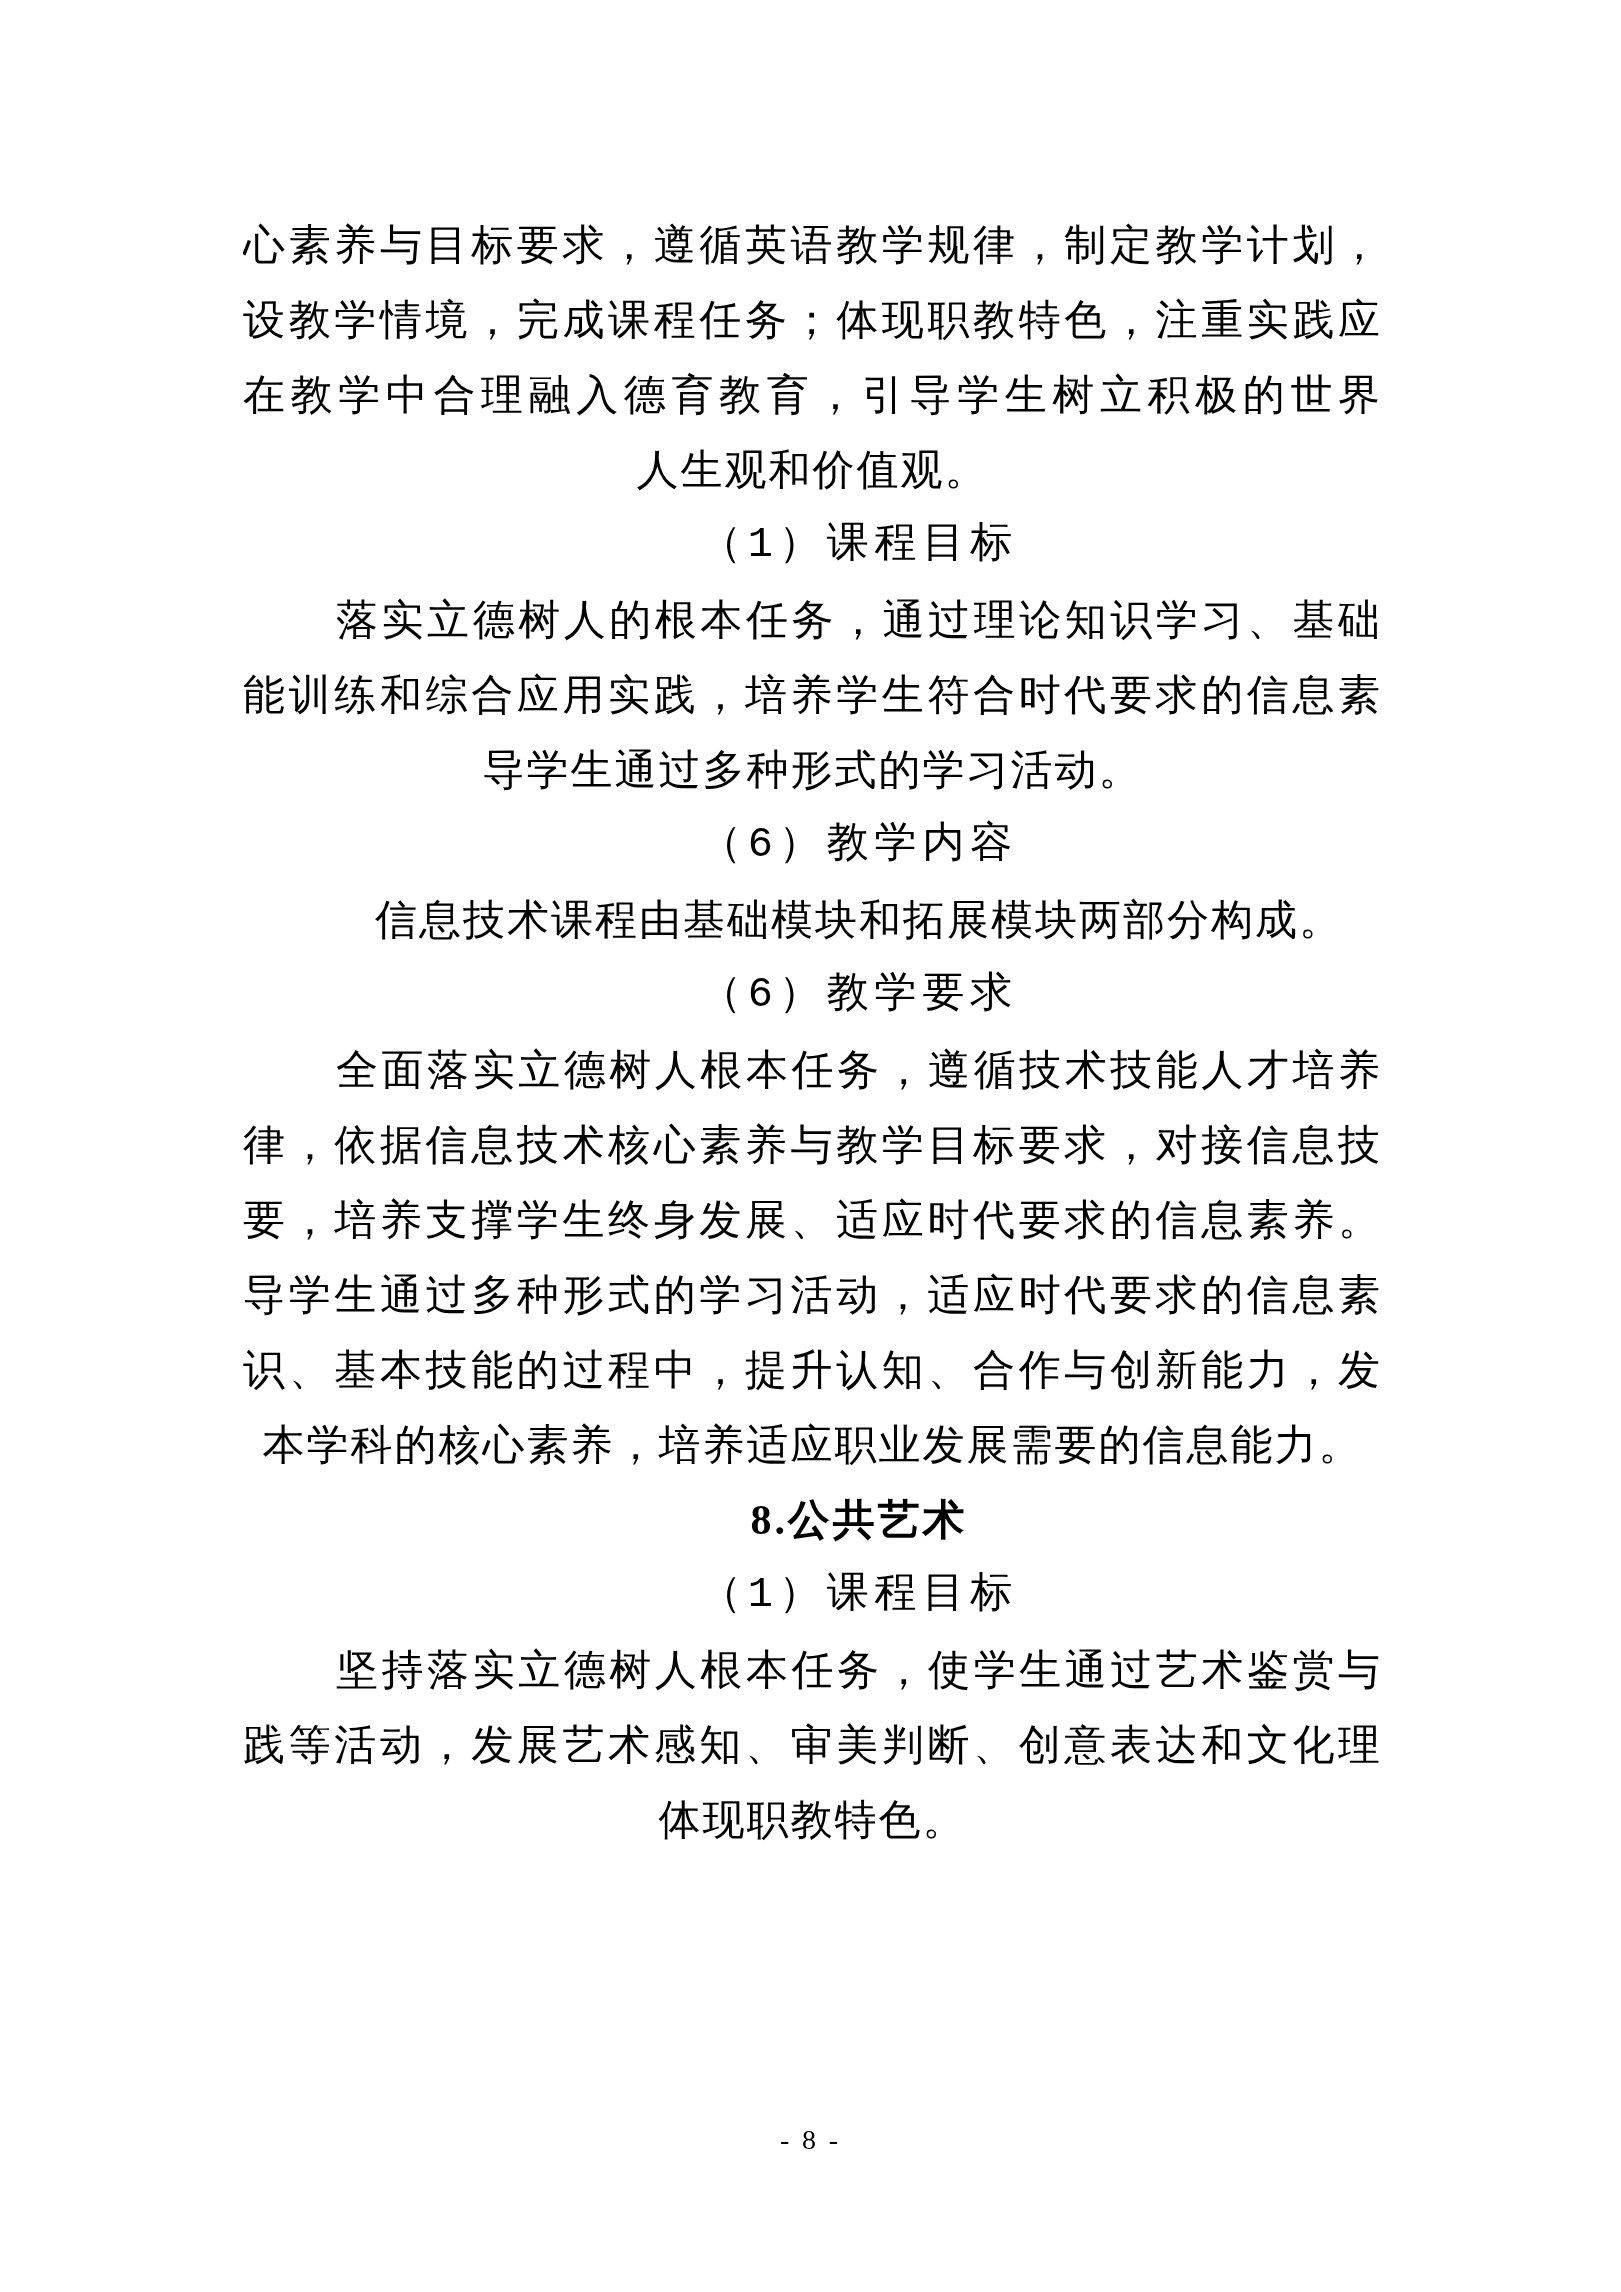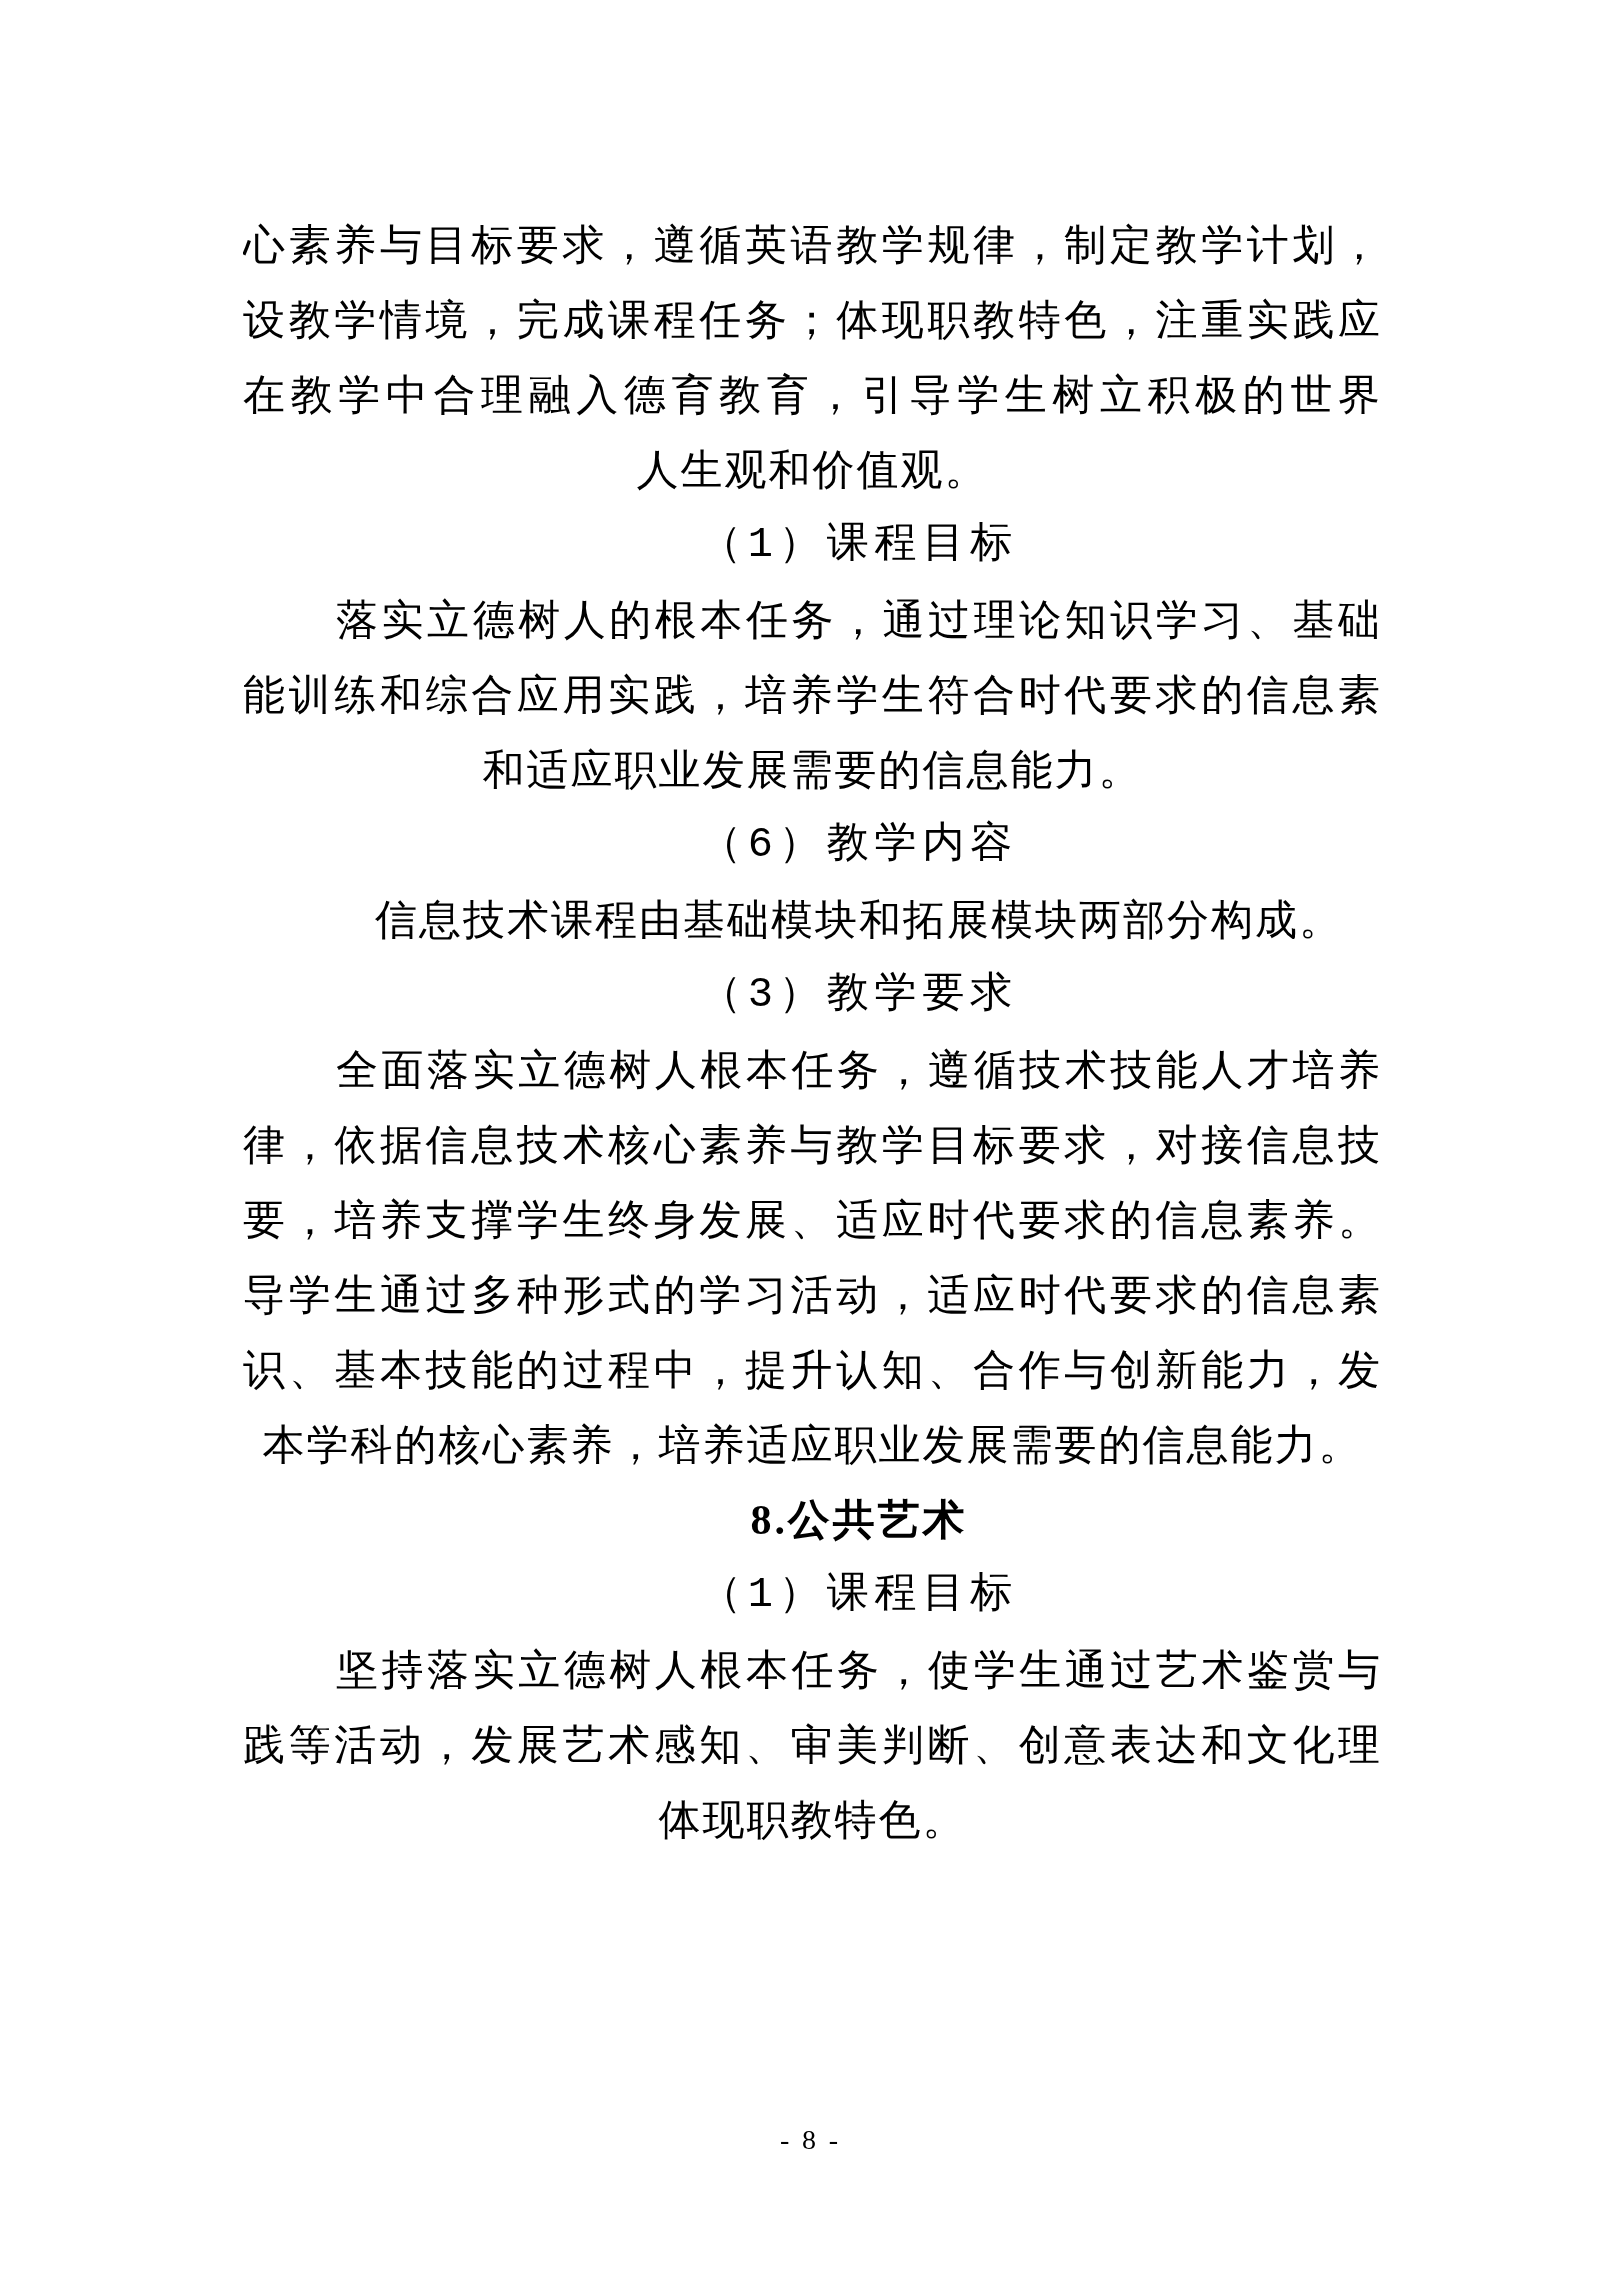--- a/index.html
+++ b/index.html
@@ -66,24 +66,24 @@
 <div class="page">
 
   <div class="text-block">
     <div class="line fill">心素养与目标要求，遵循英语教学规律，制定教学计划，创</div>
     <div class="line fill">设教学情境，完成课程任务；体现职教特色，注重实践应用，</div>
     <div class="line fill">在教学中合理融入德育教育，引导学生树立积极的世界观、</div>
     <div class="line">人生观和价值观。</div>
     <div class="line subhead indent">（1）课程目标</div>
     <div class="line fill indent">落实立德树人的根本任务，通过理论知识学习、基础技</div>
     <div class="line fill">能训练和综合应用实践，培养学生符合时代要求的信息素养</div>
-    <div class="line">和适应职业发展需要的信息能力。</div>
+    <div class="line">导学生通过多种形式的学习活动。</div>
     <div class="line subhead indent">（6）教学内容</div>
     <div class="line indent">信息技术课程由基础模块和拓展模块两部分构成。</div>
-    <div class="line subhead indent">（3）教学要求</div>
+    <div class="line subhead indent">（6）教学要求</div>
     <div class="line fill indent">全面落实立德树人根本任务，遵循技术技能人才培养规</div>
     <div class="line fill">律，依据信息技术核心素养与教学目标要求，对接信息技术</div>
     <div class="line fill">要，培养支撑学生终身发展、适应时代要求的信息素养。引</div>
     <div class="line fill">导学生通过多种形式的学习活动，适应时代要求的信息素养</div>
     <div class="line fill">识、基本技能的过程中，提升认知、合作与创新能力，发展</div>
     <div class="line">本学科的核心素养，培养适应职业发展需要的信息能力。</div>
     <div class="line heading indent">8.公共艺术</div>
     <div class="line subhead indent">（1）课程目标</div>
     <div class="line fill indent">坚持落实立德树人根本任务，使学生通过艺术鉴赏与实</div>
     <div class="line fill">践等活动，发展艺术感知、审美判断、创意表达和文化理解</div>

